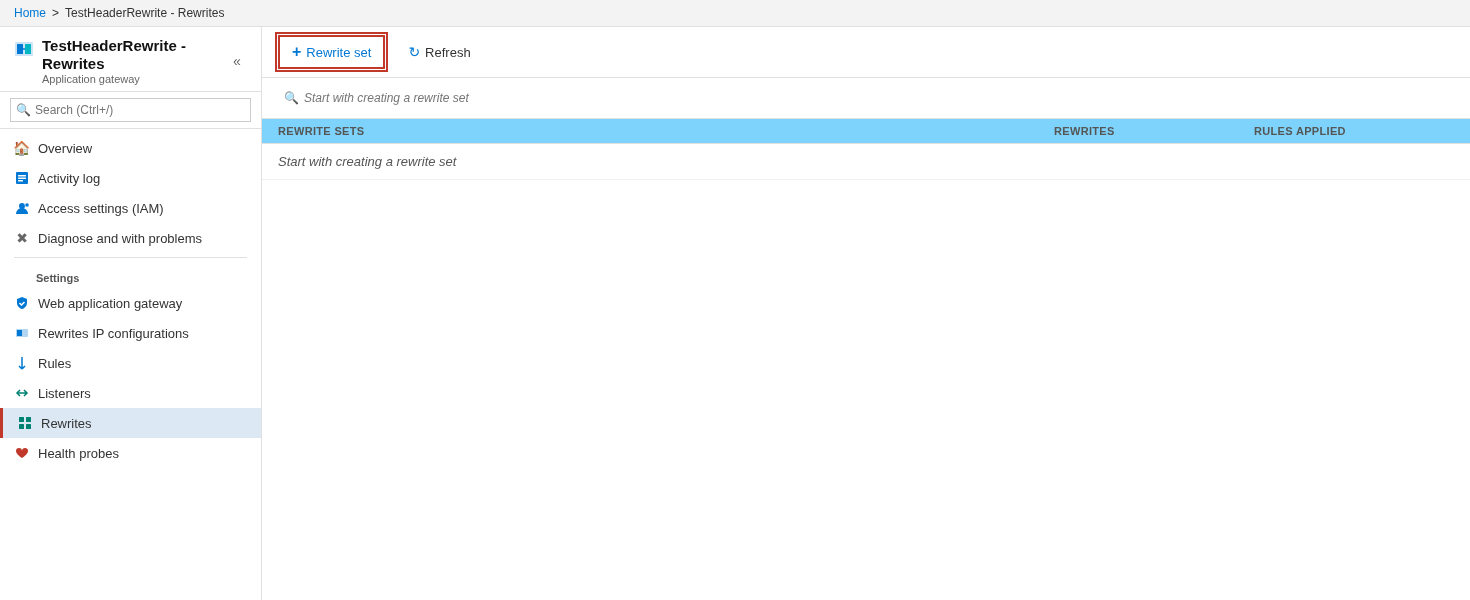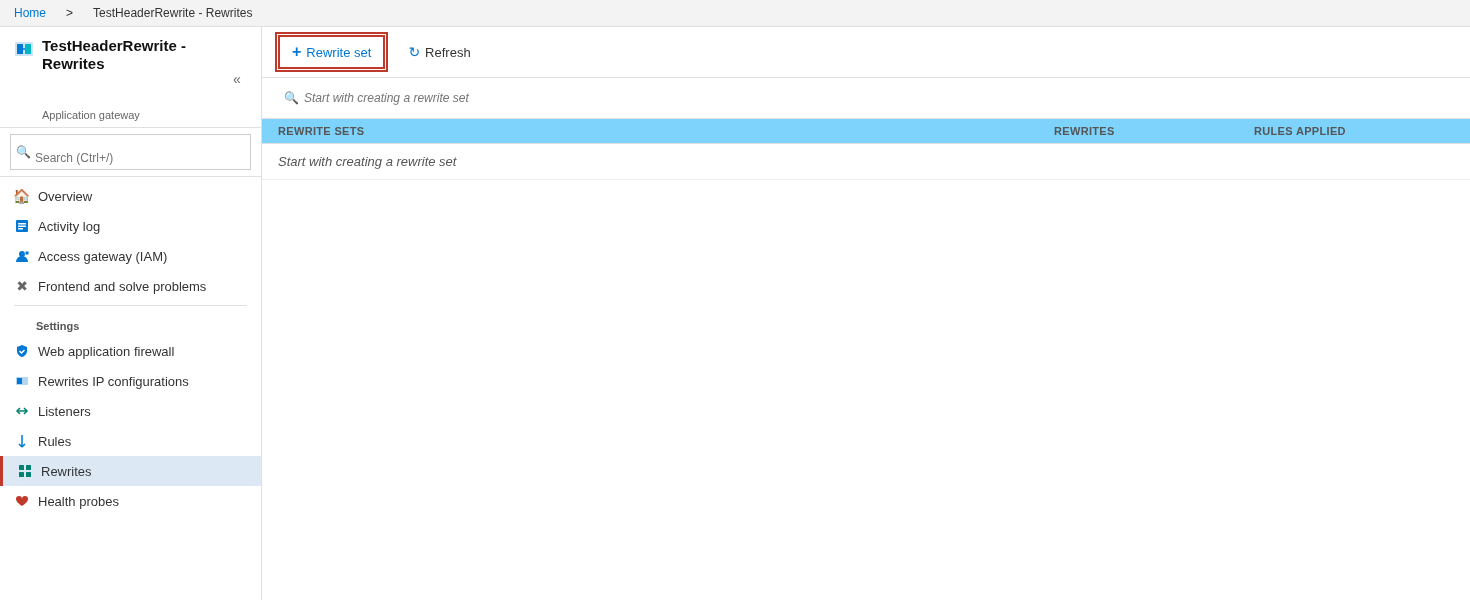--- a/index.html
+++ b/index.html
@@ -5,21 +5,21 @@
     * { margin: 0; padding: 0; box-sizing: border-box; }
     body { font-family: 'Segoe UI', sans-serif; font-size: 13px; background: #fff; color: #333; width: 1470px; height: 600px; overflow: hidden; display: flex; flex-direction: column; }
 
     
     .breadcrumb {
       background: #f3f3f3;
       border-bottom: 1px solid #e0e0e0;
       padding: 6px 14px;
       display: flex;
       align-items: center;
-      gap: 20px;
+      gap: 6px;
       font-size: 12px;
       color: #0078d4;
       flex-shrink: 0;
     }
     .breadcrumb span { color: #333; }
     .breadcrumb a { color: #0078d4; text-decoration: none; }
     .breadcrumb-sep { color: #555; }
 
     .main-layout {
       display: flex;
@@ -44,34 +44,33 @@
     }
     .sidebar-title {
       font-size: 15px;
       font-weight: 600;
       color: #111;
       line-height: 1.2;
     }
     .sidebar-subtitle {
       font-size: 11px;
       color: #666;
-      margin-top: 36px;
     }
 
     .sidebar-search {
       padding: 6px 10px;
       border-bottom: 1px solid #e0e0e0;
       position: relative;
       display: flex;
       align-items: center;
     }
     .sidebar-search input {
       width: 100%;
       border: 1px solid #ccc;
-      padding: 16px 6px 4px 24px;
+      padding: 4px 6px 4px 24px;
       font-size: 12px;
       color: #555;
       outline: none;
       background: #fff;
     }
     .sidebar-search .search-icon-small {
       position: absolute;
       left: 16px;
       color: #888;
       font-size: 12px;
@@ -301,64 +300,64 @@
         <span>Activity log</span>
       </div>
       <div class="nav-item">
         <span class="nav-icon icon-blue">
           <svg width="14" height="14" viewBox="0 0 14 14">
               <circle cx="7" cy="5" r="3" fill="#0078d4"></circle>
               <path d="M1 13c0-3.3 2.7-6 6-6s6 2.7 6 6" fill="#0078d4"></path>
               <circle cx="12" cy="4" r="2" fill="#0078d4" stroke="#fff" stroke-width="0.5"></circle>
             </svg>
         </span>
-        <span>Access gateway (IAM)</span>
+        <span>Access settings (IAM)</span>
       </div>
       <div class="nav-item">
         <span class="nav-icon icon-gray">✖</span>
-        <span>Frontend and solve problems</span>
+        <span>Diagnose and with problems</span>
       </div>
 
       <hr class="nav-divider">
       <div class="nav-section-label">Settings</div>
 
       <div class="nav-item">
         <span class="nav-icon icon-blue">
           <svg width="14" height="14" viewBox="0 0 14 14">
               <path d="M7 1L2 3v4c0 3 2.3 5.3 5 6 2.7-.7 5-3 5-6V3z" fill="#0078d4"></path>
               <path d="M4.5 7l2 2 3-3" stroke="#fff" stroke-width="1.5" fill="none"></path>
             </svg>
         </span>
-        <span>Web application firewall</span>
+        <span>Web application gateway</span>
       </div>
       <div class="nav-item">
         <span class="nav-icon icon-blue">
           <svg width="14" height="14" viewBox="0 0 14 14">
               <rect x="1" y="3" width="12" height="8" rx="1" fill="#0078d4" opacity="0.3"></rect>
               <rect x="2" y="4" width="5" height="6" fill="#0078d4"></rect>
             </svg>
         </span>
         <span>Rewrites IP configurations</span>
       </div>
       <div class="nav-item">
+        <span class="nav-icon icon-blue">
+          <svg width="14" height="14" viewBox="0 0 14 14">
+              <path d="M7 1v12M7 13l-3-3M7 13l3-3" stroke="#0078d4" stroke-width="1.5" fill="none"></path>
+            </svg>
+        </span>
+        <span>Rules</span>
+      </div>
+      <div class="nav-item">
         <span class="nav-icon icon-teal">
           <svg width="14" height="14" viewBox="0 0 14 14">
               <path d="M2 7h10M9 4l3 3-3 3" stroke="#008272" stroke-width="1.5" fill="none"></path>
               <path d="M5 4L2 7l3 3" stroke="#008272" stroke-width="1.5" fill="none"></path>
             </svg>
         </span>
         <span>Listeners</span>
-      </div>
-      <div class="nav-item">
-        <span class="nav-icon icon-blue">
-          <svg width="14" height="14" viewBox="0 0 14 14">
-              <path d="M7 1v12M7 13l-3-3M7 13l3-3" stroke="#0078d4" stroke-width="1.5" fill="none"></path>
-            </svg>
-        </span>
-        <span>Rules</span>
       </div>
       <div class="nav-item active" style="border-left: 3px solid #c0392b;">
         <span class="nav-icon icon-teal">
           <svg width="14" height="14" viewBox="0 0 14 14">
               <rect x="1" y="1" width="5" height="5" rx="0.5" fill="#008272"></rect>
               <rect x="8" y="1" width="5" height="5" rx="0.5" fill="#008272"></rect>
               <rect x="1" y="8" width="5" height="5" rx="0.5" fill="#008272"></rect>
               <rect x="8" y="8" width="5" height="5" rx="0.5" fill="#008272"></rect>
             </svg>
         </span>

